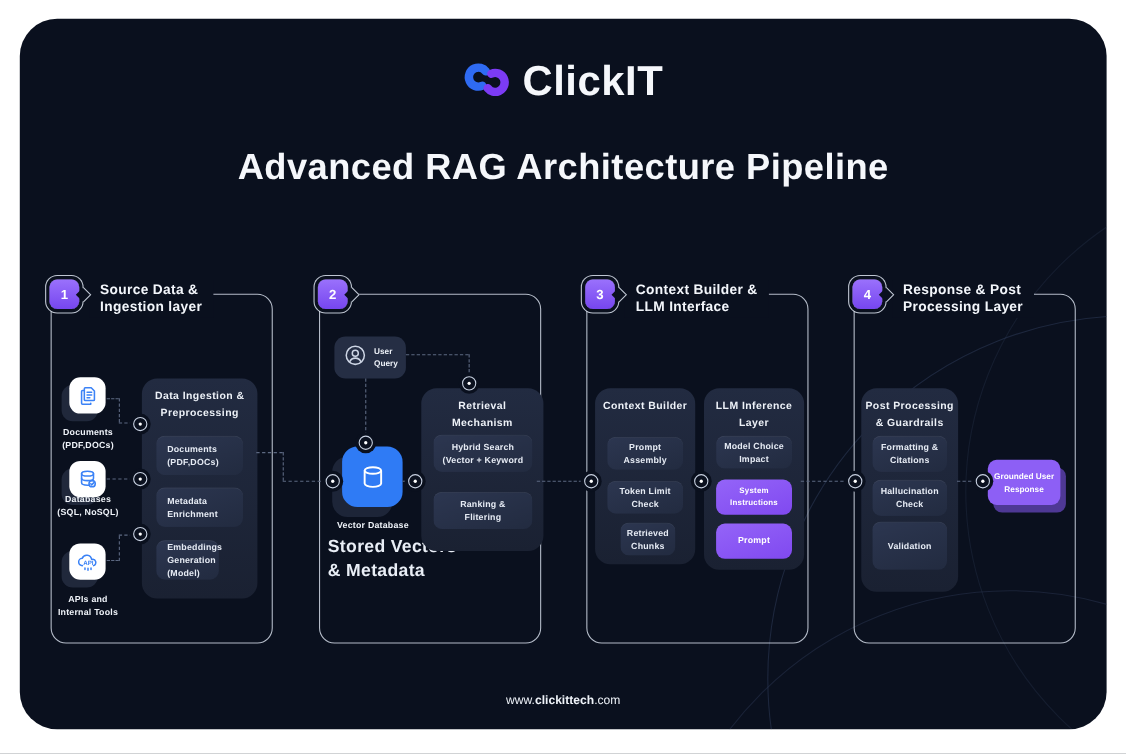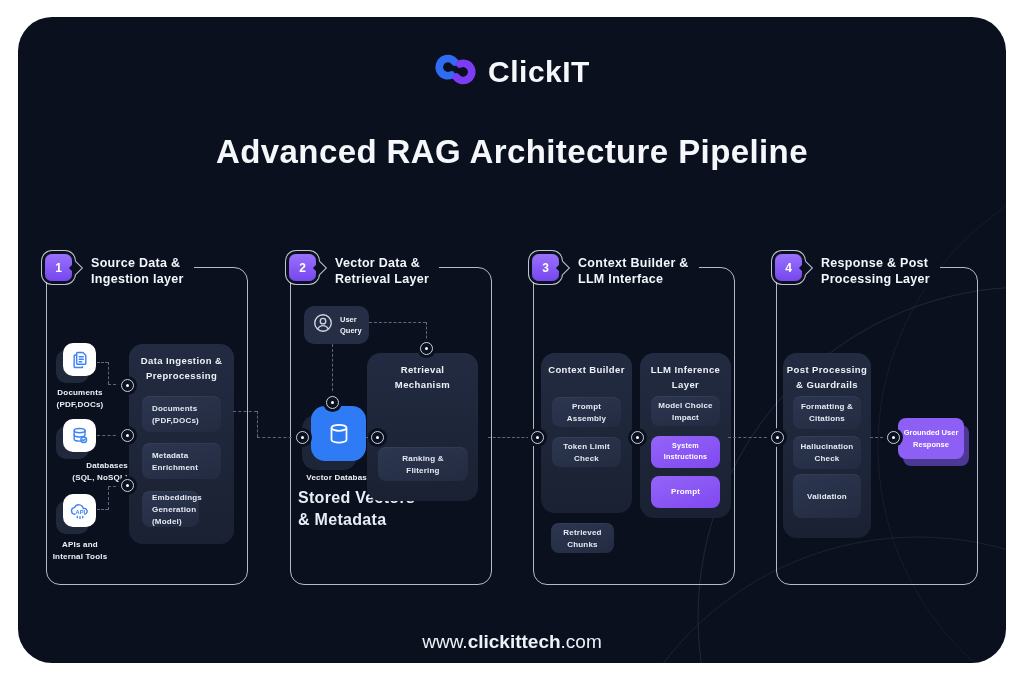--- a/index.html
+++ b/index.html
@@ -7,21 +7,21 @@
   body { font-family:"Liberation Sans", sans-serif; }
   .page { position:relative; width:1024px; height:685px; background:#ffffff; overflow:hidden; }
   .board { position:absolute; left:18px; top:17px; width:988px; height:646px;
            background:#0A101E; border-radius:34px; overflow:hidden; }
 
   .deco { position:absolute; inset:0; z-index:0; pointer-events:none; }
 
   
   .logo-row { position:absolute; top:36px; left:0; width:100%; display:flex; justify-content:center;
               align-items:center; gap:10px; z-index:2; }
-  .brand { color:#f5f7fb; font-size:30px; font-weight:700; letter-spacing:.5px; }
+  .brand { color:#f5f7fb; font-size:38px; font-weight:700; letter-spacing:.5px; }
   .main-title { position:absolute; top:116px; left:0; width:100%; text-align:center; color:#f5f7fb;
                 font-size:33px; font-weight:700; letter-spacing:.4px; z-index:2; }
 
   
   .section { position:absolute; top:250px; width:202px; height:318px;
              border:1px solid rgba(223,230,242,.8); border-radius:14px; z-index:1; }
   .sec1 { left:28px; } .sec2 { left:272px; } .sec3 { left:515px; } .sec4 { left:758px; }
   .badge { position:absolute; left:-2px; top:-14px; width:27px; height:27px; border-radius:7px;
            background:linear-gradient(180deg,#9a71fc,#7646ef); color:#fff; font-size:12px; font-weight:700;
            display:flex; align-items:center; justify-content:center;
@@ -80,21 +80,21 @@
 
   
   .dash-h { position:absolute; border-top:1px dashed #5c6881; height:0; z-index:2; }
   .dash-v { position:absolute; border-left:1px dashed #5c6881; width:0; z-index:2; }
   .node { position:absolute; width:13px; height:13px; border-radius:50%; background:#0b111f;
           border:1px solid #c9d2e2; box-shadow:0 0 0 3px #0A101E; z-index:3; }
   .node::after { content:""; position:absolute; left:50%; top:50%; width:3.5px; height:3.5px;
                  margin:-1.75px 0 0 -1.75px; border-radius:50%; background:#ffffff; }
 
   .footer { position:absolute; top:614px; left:0; width:100%; text-align:center; color:#eef2f8;
-            font-size:19px; z-index:2; }
+            font-size:11px; z-index:2; }
   .footer .b { font-weight:700; }
 </style>
 </head>
 <body>
 
 <div class="page">
   <div class="board">
 
     <svg class="deco" width="988" height="646">
       <circle cx="1010" cy="600" r="330" fill="none" stroke="#2e3a57" stroke-width="1" opacity="0.55"></circle>
@@ -134,21 +134,21 @@
         <div class="card">
           <svg width="20" height="20" viewBox="0 0 24 24" fill="none" stroke="#3b82f6" stroke-width="1.7" stroke-linecap="round">
             <ellipse cx="11.5" cy="5.5" rx="6.5" ry="2.6"></ellipse>
             <path d="M5 5.5v5c0 1.4 2.9 2.6 6.5 2.6s6.5-1.2 6.5-2.6v-5"></path>
             <path d="M5 10.5v5c0 1.4 2.9 2.6 6.5 2.6 1 0 2-.1 2.8-.3"></path>
             <circle cx="16.5" cy="16.5" r="3.4" fill="#ffffff"></circle>
             <path d="M15 16.6l1.1 1.1 2-2.1"></path>
           </svg>
         </div>
       </div>
-      <div class="src-label" style="left:-15px; top:192px;text-align:right;">Databases
+      <div class="src-label" style="left:-15px; top:180px;">Databases
 (SQL, NoSQL)</div>
 
       <div class="src-icon" style="left:16px; top:226px;">
         <div class="card">
           <svg width="22" height="22" viewBox="0 0 24 24" fill="none" stroke="#3b82f6" stroke-width="1.5" stroke-linejoin="round" stroke-linecap="round">
             <path d="M6.5 15.5a3.6 3.6 0 0 1-.3-7.2 4.9 4.9 0 0 1 9.4 1.1 3.1 3.1 0 0 1 1.9 6.1"></path>
             <path d="M8 13.5h8M8 17.5h8M8 13.5v4M16 13.5v4M12 13.5v4" stroke-width="0"></path>
             <text x="7.2" y="15.2" font-size="6.2" font-weight="bold" fill="#3b82f6" stroke="none" font-family="Liberation Sans, sans-serif">API</text>
             <path d="M9 17.8v1.6M12 18.2v2M15 17.8v1.6"></path>
           </svg>
@@ -164,22 +164,20 @@
 (PDF,DOCs)</div>
         <div class="sub left" style="left:13px; top:99px; width:79px; height:36px;">Metadata
 Enrichment</div>
         <div class="sub left" style="left:13px; top:147px; width:57px; height:36px;">Embeddings
 Generation (Model)</div>
       </div>
     </div>
 
     <div class="section sec2">
       <div class="badge">2</div>
-      <div class="sec-title">Vector Data &amp;
-Retrieval Layer</div>
 
       <div class="uq-card">
         <span>
           <svg width="22" height="22" viewBox="0 0 24 24" fill="none" stroke="#cdd5e4" stroke-width="1.5" stroke-linecap="round">
             <circle cx="12" cy="12" r="9"></circle>
             <circle cx="12" cy="10" r="3"></circle>
             <path d="M6.5 18.3c1-2.3 3-3.5 5.5-3.5s4.5 1.2 5.5 3.5"></path>
           </svg>
         </span>
         <span class="txt">User
@@ -191,40 +189,42 @@
           <svg width="30" height="30" viewBox="0 0 24 24" fill="none" stroke="#ffffff" stroke-width="1.4">
             <ellipse cx="12" cy="7" rx="6" ry="2.4"></ellipse>
             <path d="M6 7v9.5c0 1.3 2.7 2.4 6 2.4s6-1.1 6-2.4V7"></path>
           </svg>
         </div>
       </div>
       <div class="vdb-label">Vector Database</div>
       <div class="stored-label">Stored Vectors
 &amp; Metadata</div>
 
-      <div class="panel" style="left:76px; top:85px; width:111px; height:148px;">
+      <div class="panel" style="left:92px; top:85px; width:111px; height:148px;">
         <div class="panel-title">Retrieval
 Mechanism</div>
+        <div class="sub center" style="left:11px; top:42px; width:90px; height:34px;">Hybrid Search
+(Vector + Keyword</div>
         <div class="sub center" style="left:11px; top:94px; width:90px; height:34px;">Ranking &amp;
 Flitering</div>
       </div>
     </div>
 
     <div class="section sec3">
       <div class="badge">3</div>
       <div class="sec-title">Context Builder &amp;
 LLM Interface</div>
 
       <div class="panel" style="left:7px; top:85px; width:91px; height:160px;">
         <div class="panel-title">Context Builder</div>
         <div class="sub center" style="left:11px; top:44px; width:69px; height:30px;">Prompt
 Assembly</div>
         <div class="sub center" style="left:11px; top:84px; width:69px; height:30px;">Token Limit
 Check</div>
-        <div class="sub center" style="left:10px; top:122px; width:63px; height:30px;margin-top:48px;">Retrieved
+        <div class="sub center" style="left:23px; top:122px; width:50px; height:30px;">Retrieved
 Chunks</div>
       </div>
 
       <div class="panel" style="left:106px; top:85px; width:91px; height:165px;">
         <div class="panel-title">LLM Inference
 Layer</div>
         <div class="sub center" style="left:11px; top:43px; width:69px; height:30px;">Model Choice
 Impact</div>
         <div class="sub purple" style="left:11px; top:83px; width:69px; height:32px; font-size:7.2px;">System Instructions</div>
         <div class="sub purple" style="left:11px; top:123px; width:69px; height:32px;">Prompt</div>

